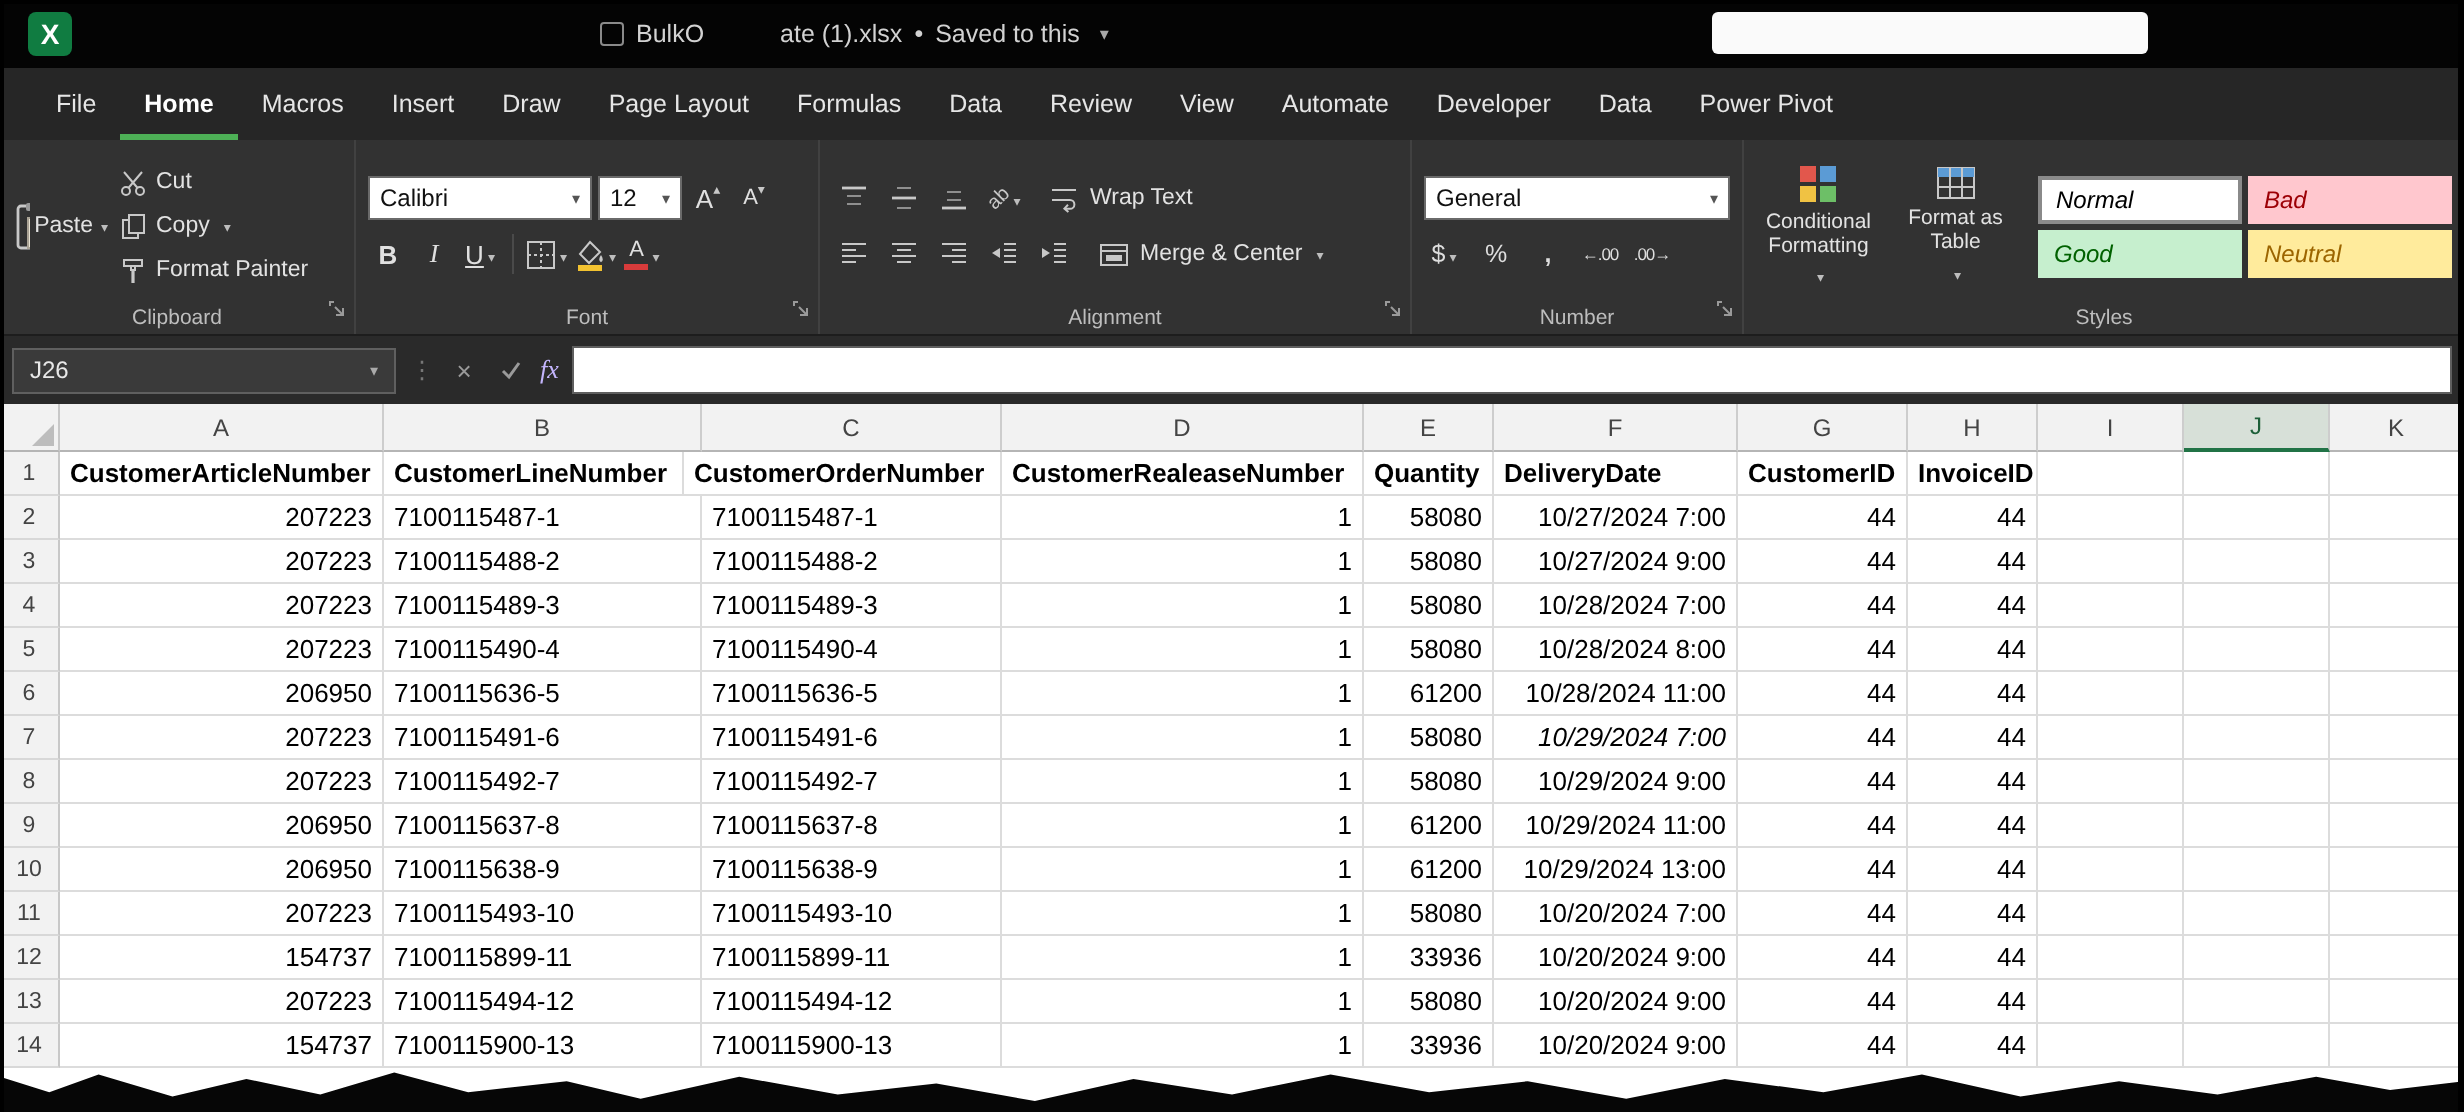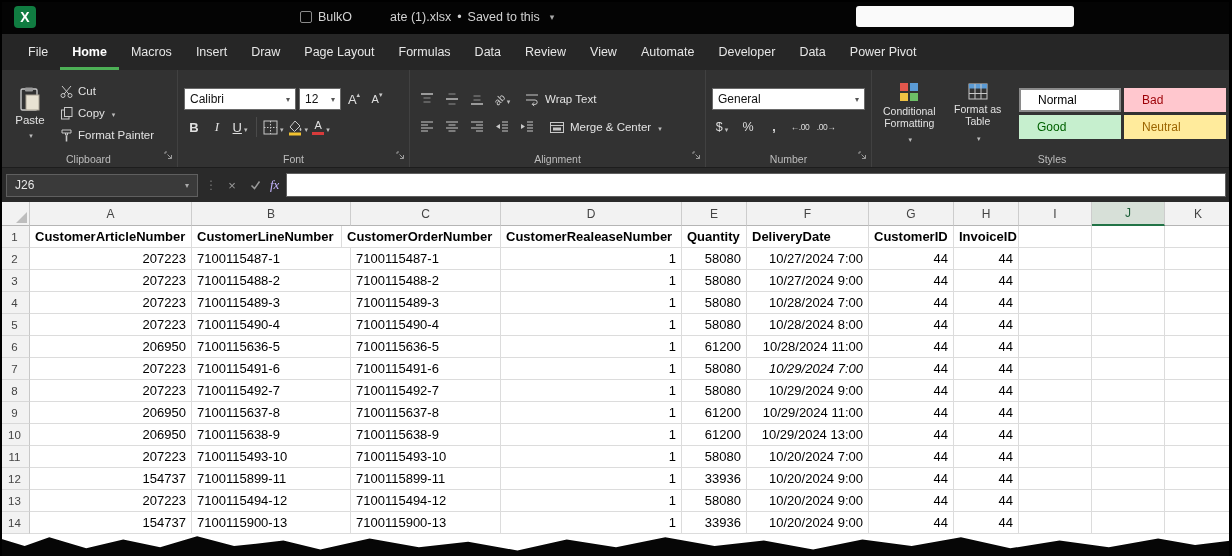--- a/index.html
+++ b/index.html
@@ -24,21 +24,21 @@
   .menu-item.active { color:#ffffff; font-weight:bold; box-shadow:inset 0 -3px 0 #4db056; }
 
   
   .ribbon { height:98px; background:#323232; border-bottom:1px solid #1d1d1d; display:flex; position:relative; }
   .group { position:relative; height:100%; border-right:1px solid #414141; padding:6px 6px 18px 6px; }
   .group-label { position:absolute; bottom:2px; left:0; right:0; text-align:center; font-size:10.5px; color:#bdbdbd; }
   .launcher { position:absolute; bottom:3px; right:4px; }
   .group-content { display:flex; gap:6px; height:74px; }
   .chev::after { content:"▾"; font-size:7px; color:#bdbdbd; margin-left:2px; }
 
-  .paste-btn { width:48px; display:flex; flex-direction:column; align-items:center; justify-content:center;
+  .paste-btn { width:48px; display:flex; align-items:center; justify-content:center;
                gap:2px; color:#e2e2e2; font-size:11.5px; }
   .small-col { display:flex; flex-direction:column; justify-content:space-between; padding:4px 0; }
   .sbtn { display:flex; align-items:center; gap:5px; color:#e2e2e2; font-size:11.5px; height:22px; }
 
   .two-rows { display:flex; flex-direction:column; gap:5px; justify-content:center; }
   .ctrl-row { display:flex; align-items:center; gap:3px; }
   .combo { background:#fff; border:1px solid #6a6a6a; height:22px; display:flex; align-items:center;
            padding:0 5px; font-size:12px; color:#111; }
   .combo .cchev { margin-left:auto; font-size:8px; color:#555; }
   .fmt-btn { min-width:20px; height:22px; display:flex; align-items:center; justify-content:center; color:#e0e0e0; }
@@ -54,21 +54,21 @@
   .icon-btn { width:22px; height:22px; display:flex; align-items:center; justify-content:center; }
   .label-btn { display:flex; align-items:center; gap:5px; color:#e2e2e2; font-size:11.5px; margin-left:8px; height:22px; }
   .rot-ab { display:inline-block; transform:rotate(-45deg); font-size:10px; color:#c8c8c8; }
   .num-glyph { font-size:12.5px; color:#dedede; }
   .dec-glyph { font-size:8.5px; color:#dedede; letter-spacing:-0.5px; }
 
   .big-btn { width:76px; display:flex; flex-direction:column; align-items:center; justify-content:center;
              gap:3px; color:#e2e2e2; font-size:10.5px; text-align:center; line-height:1.15; }
   .styles-gallery { display:grid; grid-template-columns:repeat(2,102px); grid-auto-rows:24px; gap:3px;
                     align-content:center; margin-left:4px; }
-  .style-cell { display:flex; align-items:center; padding:0 17px; font-size:12px; border:1px solid transparent; }
+  .style-cell { display:flex; align-items:center; padding:0 7px; font-size:12px; border:1px solid transparent;font-style:italic; }
   .style-cell.selected { border:2px solid #8a8a8a; }
 
   
   .formula-row { height:34px; background:#2a2a2a; display:flex; align-items:center; padding:0 6px; gap:7px; }
   .name-box { width:192px; height:23px; background:#3a3a3a; border:1px solid #5f5f5f; color:#e8e8e8;
               font-size:12px; display:flex; align-items:center; padding:0 8px; }
   .name-box .cchev { margin-left:auto; font-size:8px; color:#aaa; }
   .fbar-dots { color:#777; font-size:12px; }
   .fbar-ico { color:#9a9a9a; font-size:13px; width:16px; text-align:center; }
   .fx { font-style:italic; font-family:"Liberation Serif", serif; color:#c4b5fd; font-size:13px; }

